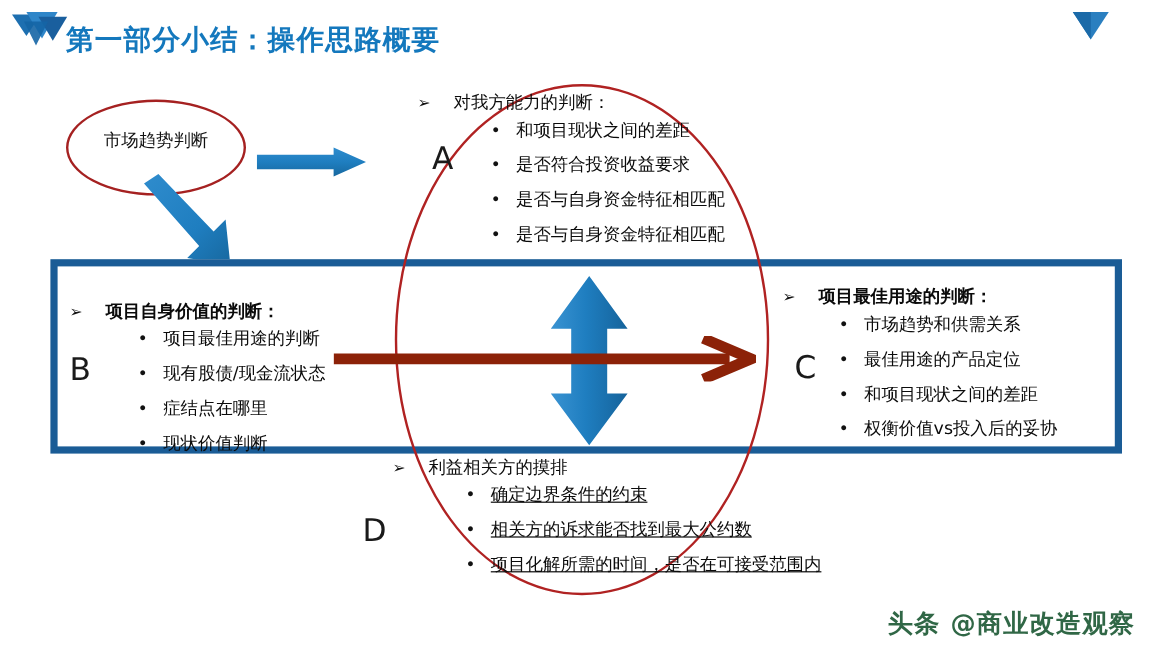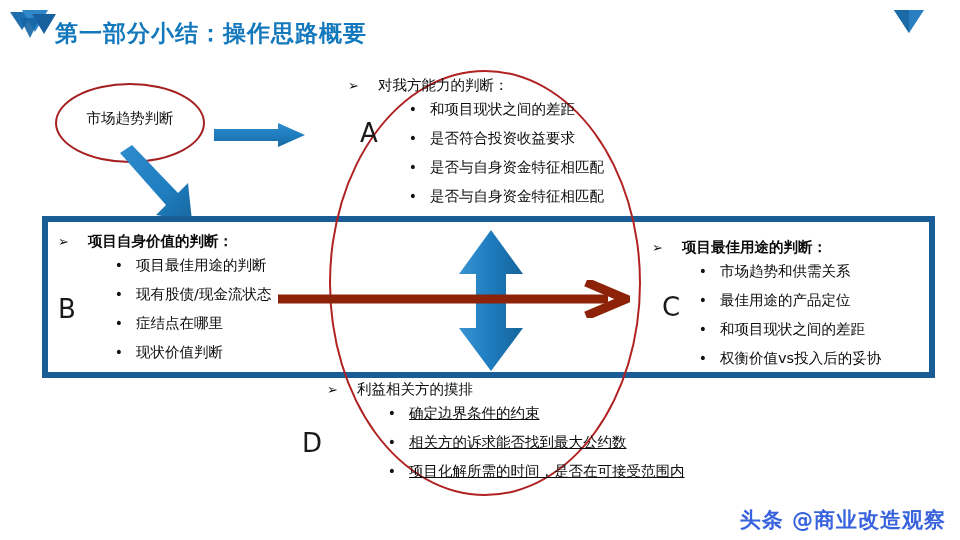--- a/index.html
+++ b/index.html
@@ -160,41 +160,41 @@
     color: #1a1a1a;
     font-family: "DejaVu Sans", "Liberation Sans", sans-serif;
   }
 
   
   .sec-a { left: 348px; top: 76px; }
   .sec-a .bullet-row { padding-left: 48px; }
   .letter-a { left: 360px; top: 118px; }
 
   
-  .sec-b { left: 58px; top: 232px; }
+  .sec-b { left: 58px; top: 250px; }
   .sec-b .bullet-row { padding-left: 44px; }
   .letter-b { left: 58px; top: 294px; }
 
   
   .sec-c { left: 652px; top: 238px; }
   .sec-c .bullet-row { padding-left: 34px; }
   .letter-c { left: 662px; top: 292px; }
 
   
   .sec-d { left: 315px; top: 380px; margin-left: 12px; }
   .sec-d .bullet-row { padding-left: 48px; text-decoration: underline; }
   .letter-d { left: 302px; top: 428px; }
 
   
   .watermark {
     position: absolute;
     right: 14px;
     bottom: 6px;
     font-size: 21px;
-    color: #1d4ed8;
+    color: #14532d;
     font-weight: 600;
     letter-spacing: 1px;
     opacity: 0.88;
     white-space: nowrap;
   }
 </style>
 </head>
 <body>
 
 <div id="slide">

